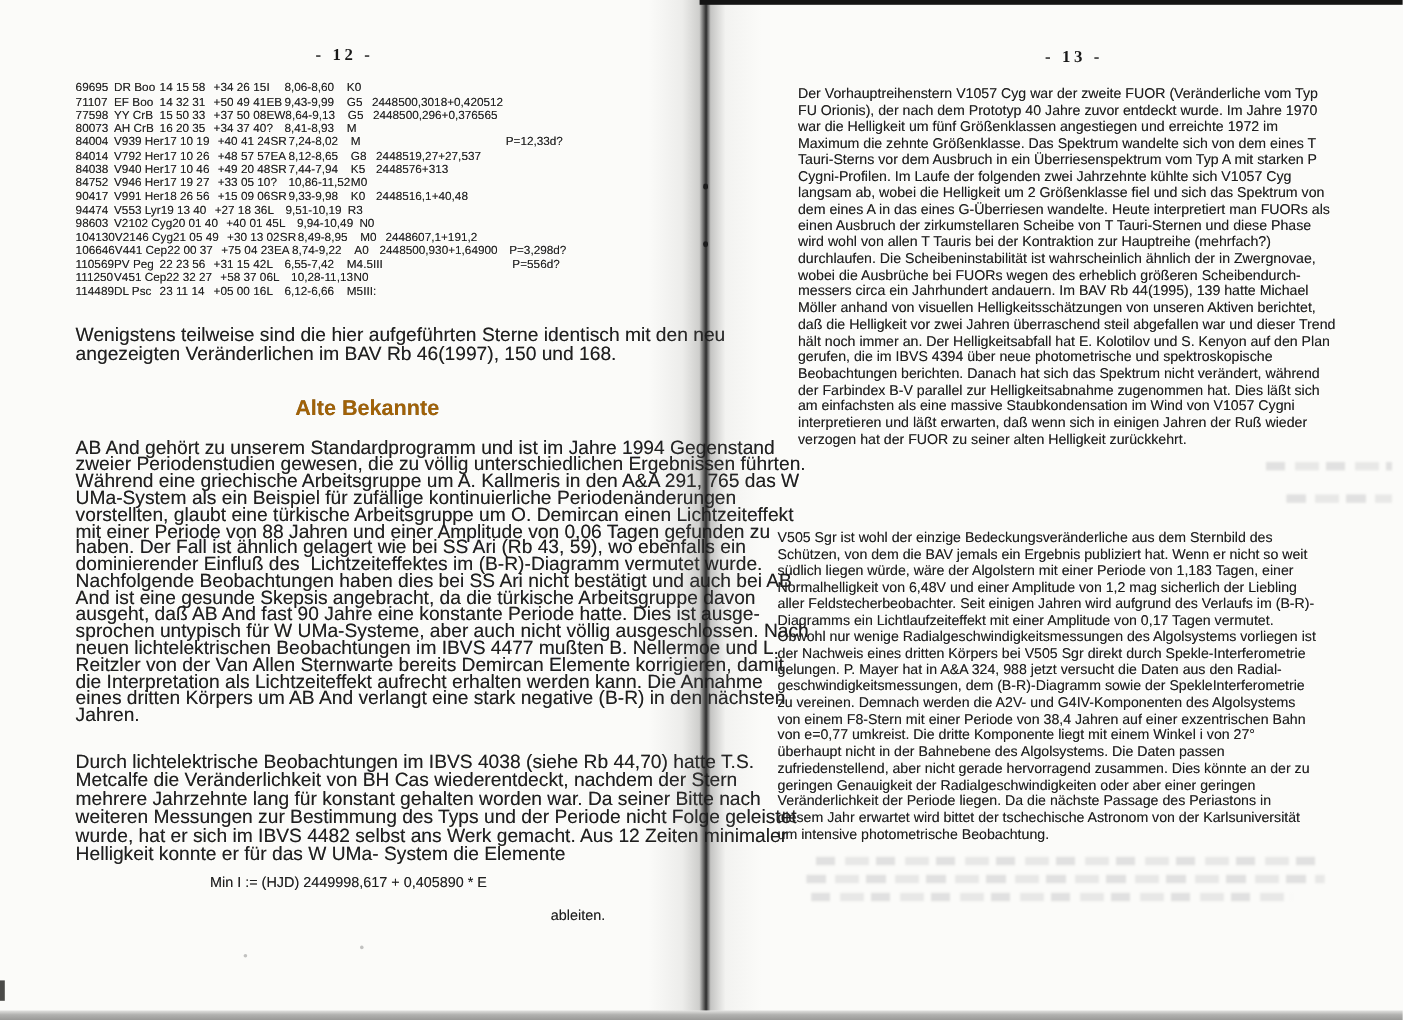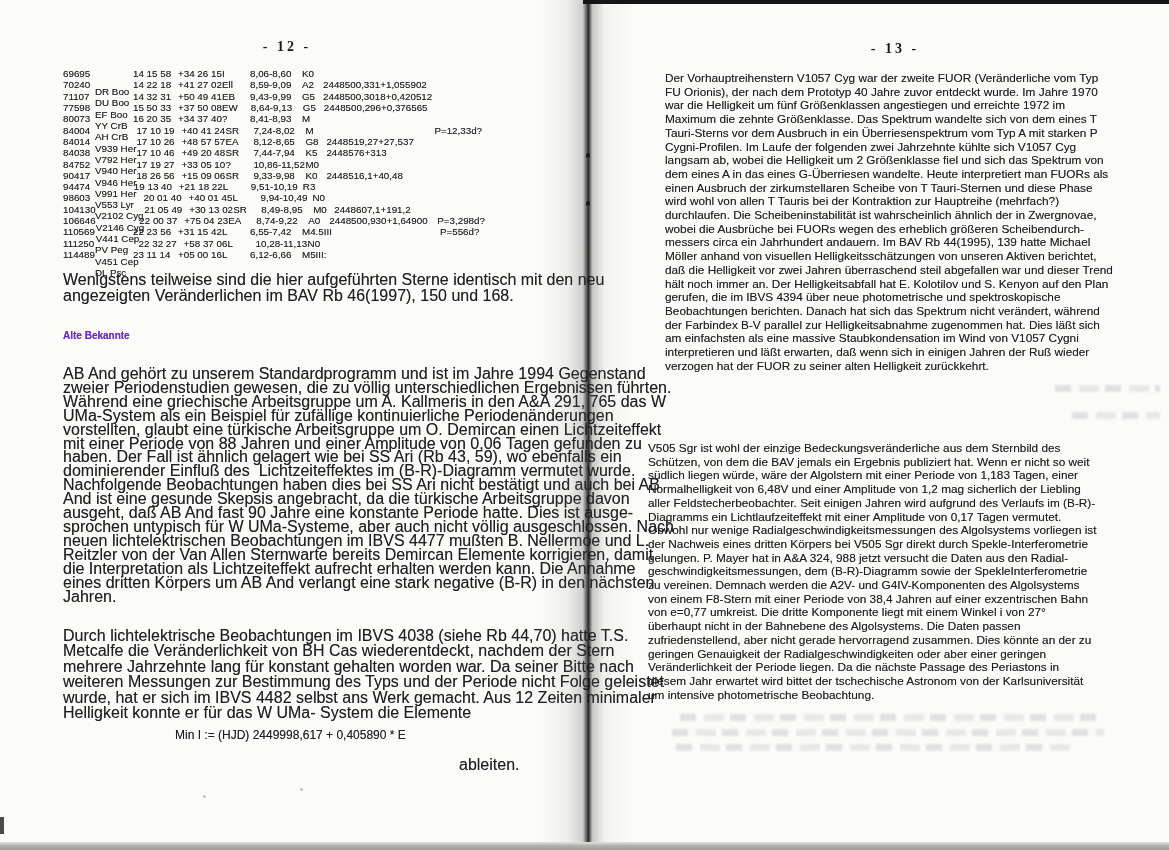--- a/index.html
+++ b/index.html
@@ -54,41 +54,41 @@
   }
   .para{
     position:absolute;white-space:pre;
     text-shadow:0 0 0.4px rgba(40,40,40,0.55);
   }
   .para-left{font-size:16px;line-height:13.9px;}
   .para-note{font-size:16px;line-height:16.3px;}
   .para-bh{font-size:16px;line-height:15.4px;}
   .para-right{font-size:11.8px;line-height:13.7px;}
   .heading{
-    position:absolute;left:63px;top:330px;width:486px;
-    font-size:10px;font-weight:bold;color:#6d28d9;
+    position:absolute;left:63px;top:330px;width:486px;text-align:center;
+    font-size:18px;font-weight:bold;color:#a16207;
     text-shadow:0 0 0.4px rgba(40,40,40,0.55);
   }
   .formula{position:absolute;left:175px;top:728px;font-size:12px;}
-  .ableiten{position:absolute;left:459px;top:756px;font-size:16px;}
+  .ableiten{position:absolute;left:459px;top:756px;font-size:12px;}
 
   
   #star-table{
     position:absolute;left:63px;top:68px;
     font-size:9.8px;color:#222;
     text-shadow:0 0 0.35px rgba(40,40,40,0.5);
   }
-  .trow{display:flex;height:11.3px;align-items:center;}
+  .trow{display:flex;height:11.3px;align-items:flex-end;}
   .tcell{flex:0 0 auto;white-space:pre;}
   .c-id{min-width:32px;}
   .c-name{min-width:38px;margin-top:36px;}
   .c-ra{min-width:45px;}
   .c-dec{min-width:44px;}
   .c-type{min-width:15px;}
-  .c-range{min-width:52px;margin-left:13px;}
+  .c-range{min-width:52px;}
   .c-spec{min-width:21px;}
   .c-elem{min-width:108px;}
   .c-note{}
 </style>
 </head>
 <body>
 
 <div id="scan">
 
   <div class="page-num" style="left:232px;top:39px;">- 12 -</div>
@@ -96,31 +96,20 @@
   <div id="star-table">
       <div class="trow">
         <span class="tcell c-id">69695</span>
         <span class="tcell c-name">DR Boo</span>
         <span class="tcell c-ra">14 15 58</span>
         <span class="tcell c-dec">+34 26 15</span>
         <span class="tcell c-type">I</span>
         <span class="tcell c-range">8,06-8,60</span>
         <span class="tcell c-spec">K0</span>
         <span class="tcell c-elem"></span>
-        <span class="tcell c-note"></span>
-      </div>
-      <div class="trow">
-        <span class="tcell c-id">70240</span>
-        <span class="tcell c-name">DU Boo</span>
-        <span class="tcell c-ra">14 22 18</span>
-        <span class="tcell c-dec">+41 27 02</span>
-        <span class="tcell c-type">Ell</span>
-        <span class="tcell c-range">8,59-9,09</span>
-        <span class="tcell c-spec">A2</span>
-        <span class="tcell c-elem">2448500,331+1,055902</span>
         <span class="tcell c-note"></span>
       </div>
       <div class="trow">
         <span class="tcell c-id">71107</span>
         <span class="tcell c-name">EF Boo</span>
         <span class="tcell c-ra">14 32 31</span>
         <span class="tcell c-dec">+50 49 41</span>
         <span class="tcell c-type">EB</span>
         <span class="tcell c-range">9,43-9,99</span>
         <span class="tcell c-spec">G5</span>
@@ -201,21 +190,21 @@
         <span class="tcell c-type">SR</span>
         <span class="tcell c-range">9,33-9,98</span>
         <span class="tcell c-spec">K0</span>
         <span class="tcell c-elem">2448516,1+40,48</span>
         <span class="tcell c-note"></span>
       </div>
       <div class="trow">
         <span class="tcell c-id">94474</span>
         <span class="tcell c-name">V553 Lyr</span>
         <span class="tcell c-ra">19 13 40</span>
-        <span class="tcell c-dec">+21 18 22</span>
+        <span class="tcell c-dec">+27 18 36</span>
         <span class="tcell c-type">L</span>
         <span class="tcell c-range">9,51-10,19</span>
         <span class="tcell c-spec">R3</span>
         <span class="tcell c-elem"></span>
         <span class="tcell c-note"></span>
       </div>
       <div class="trow">
         <span class="tcell c-id">98603</span>
         <span class="tcell c-name">V2102 Cyg</span>
         <span class="tcell c-ra">20 01 40</span>

